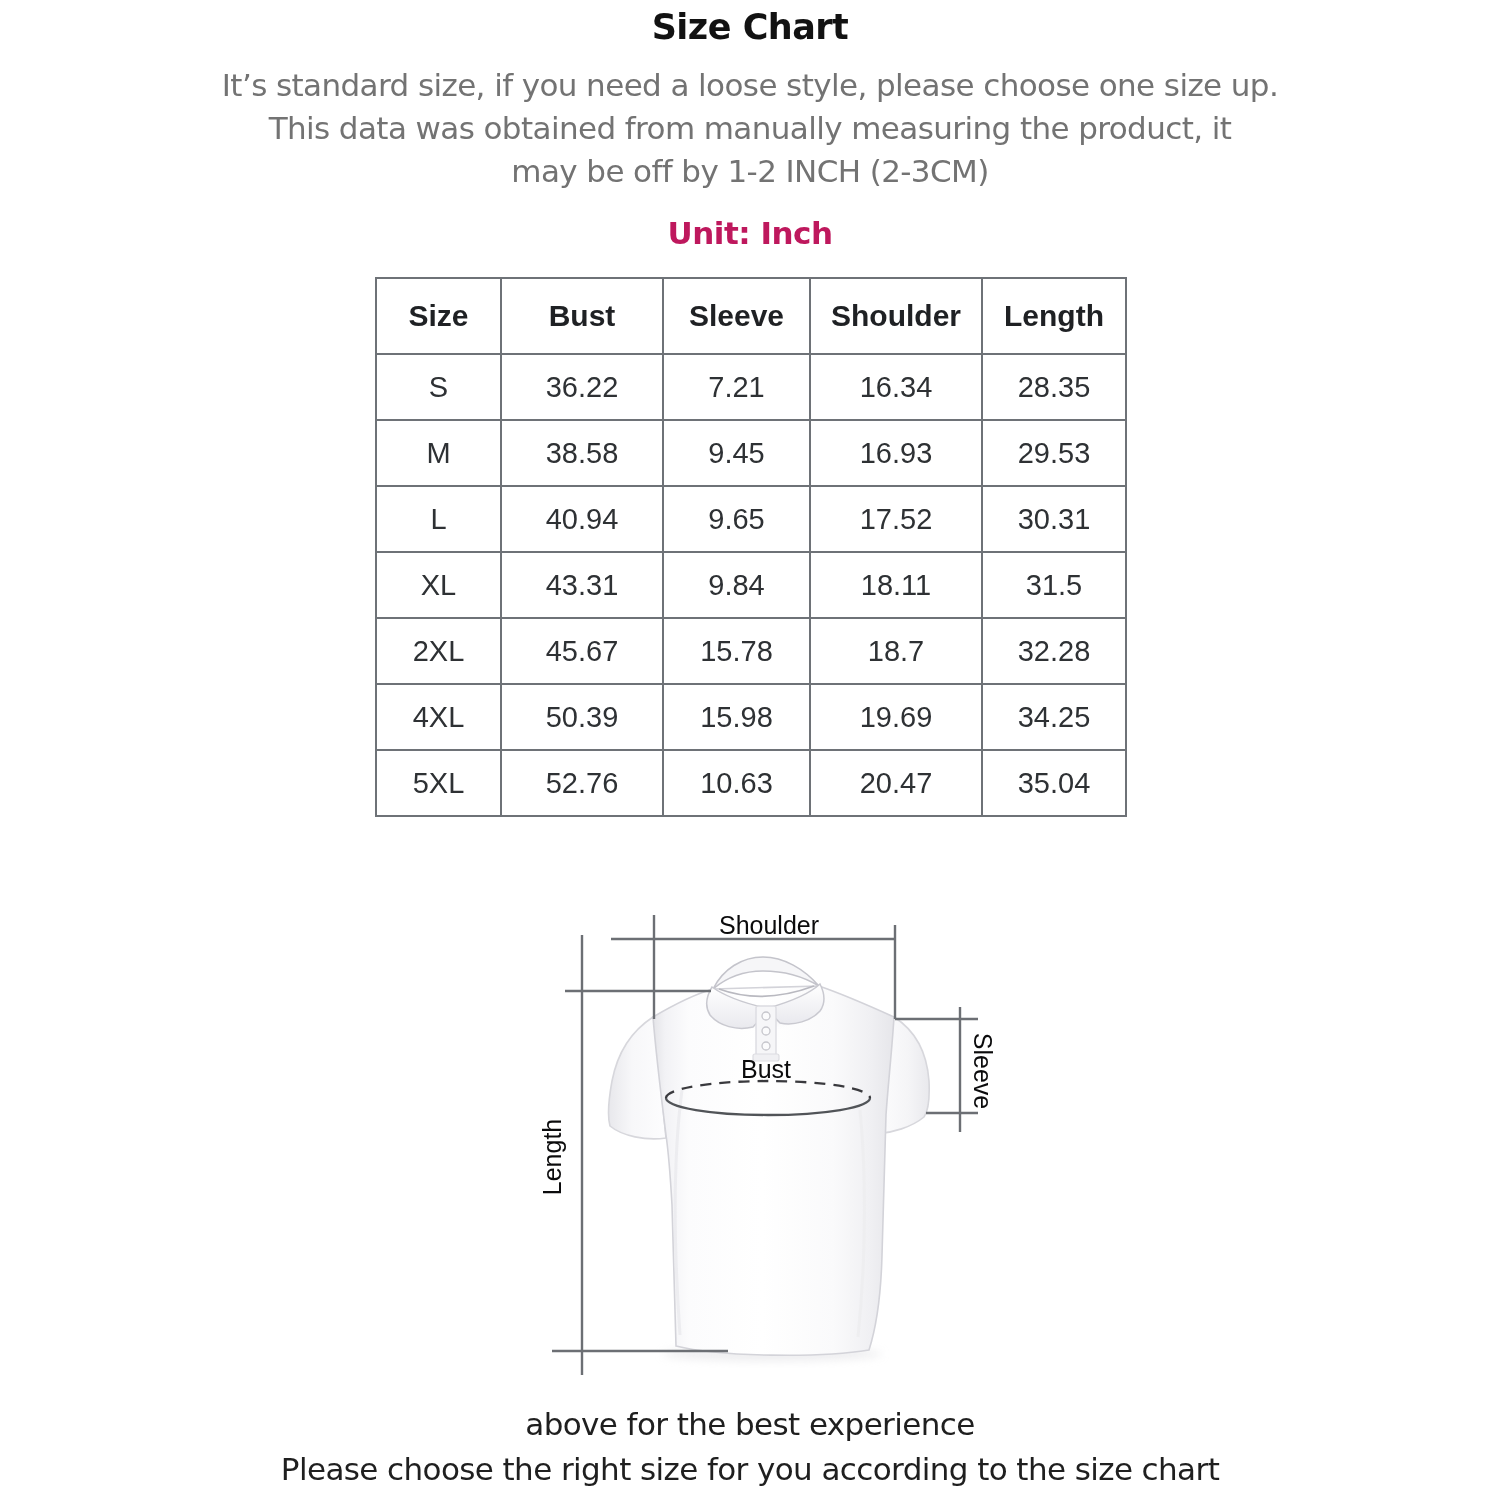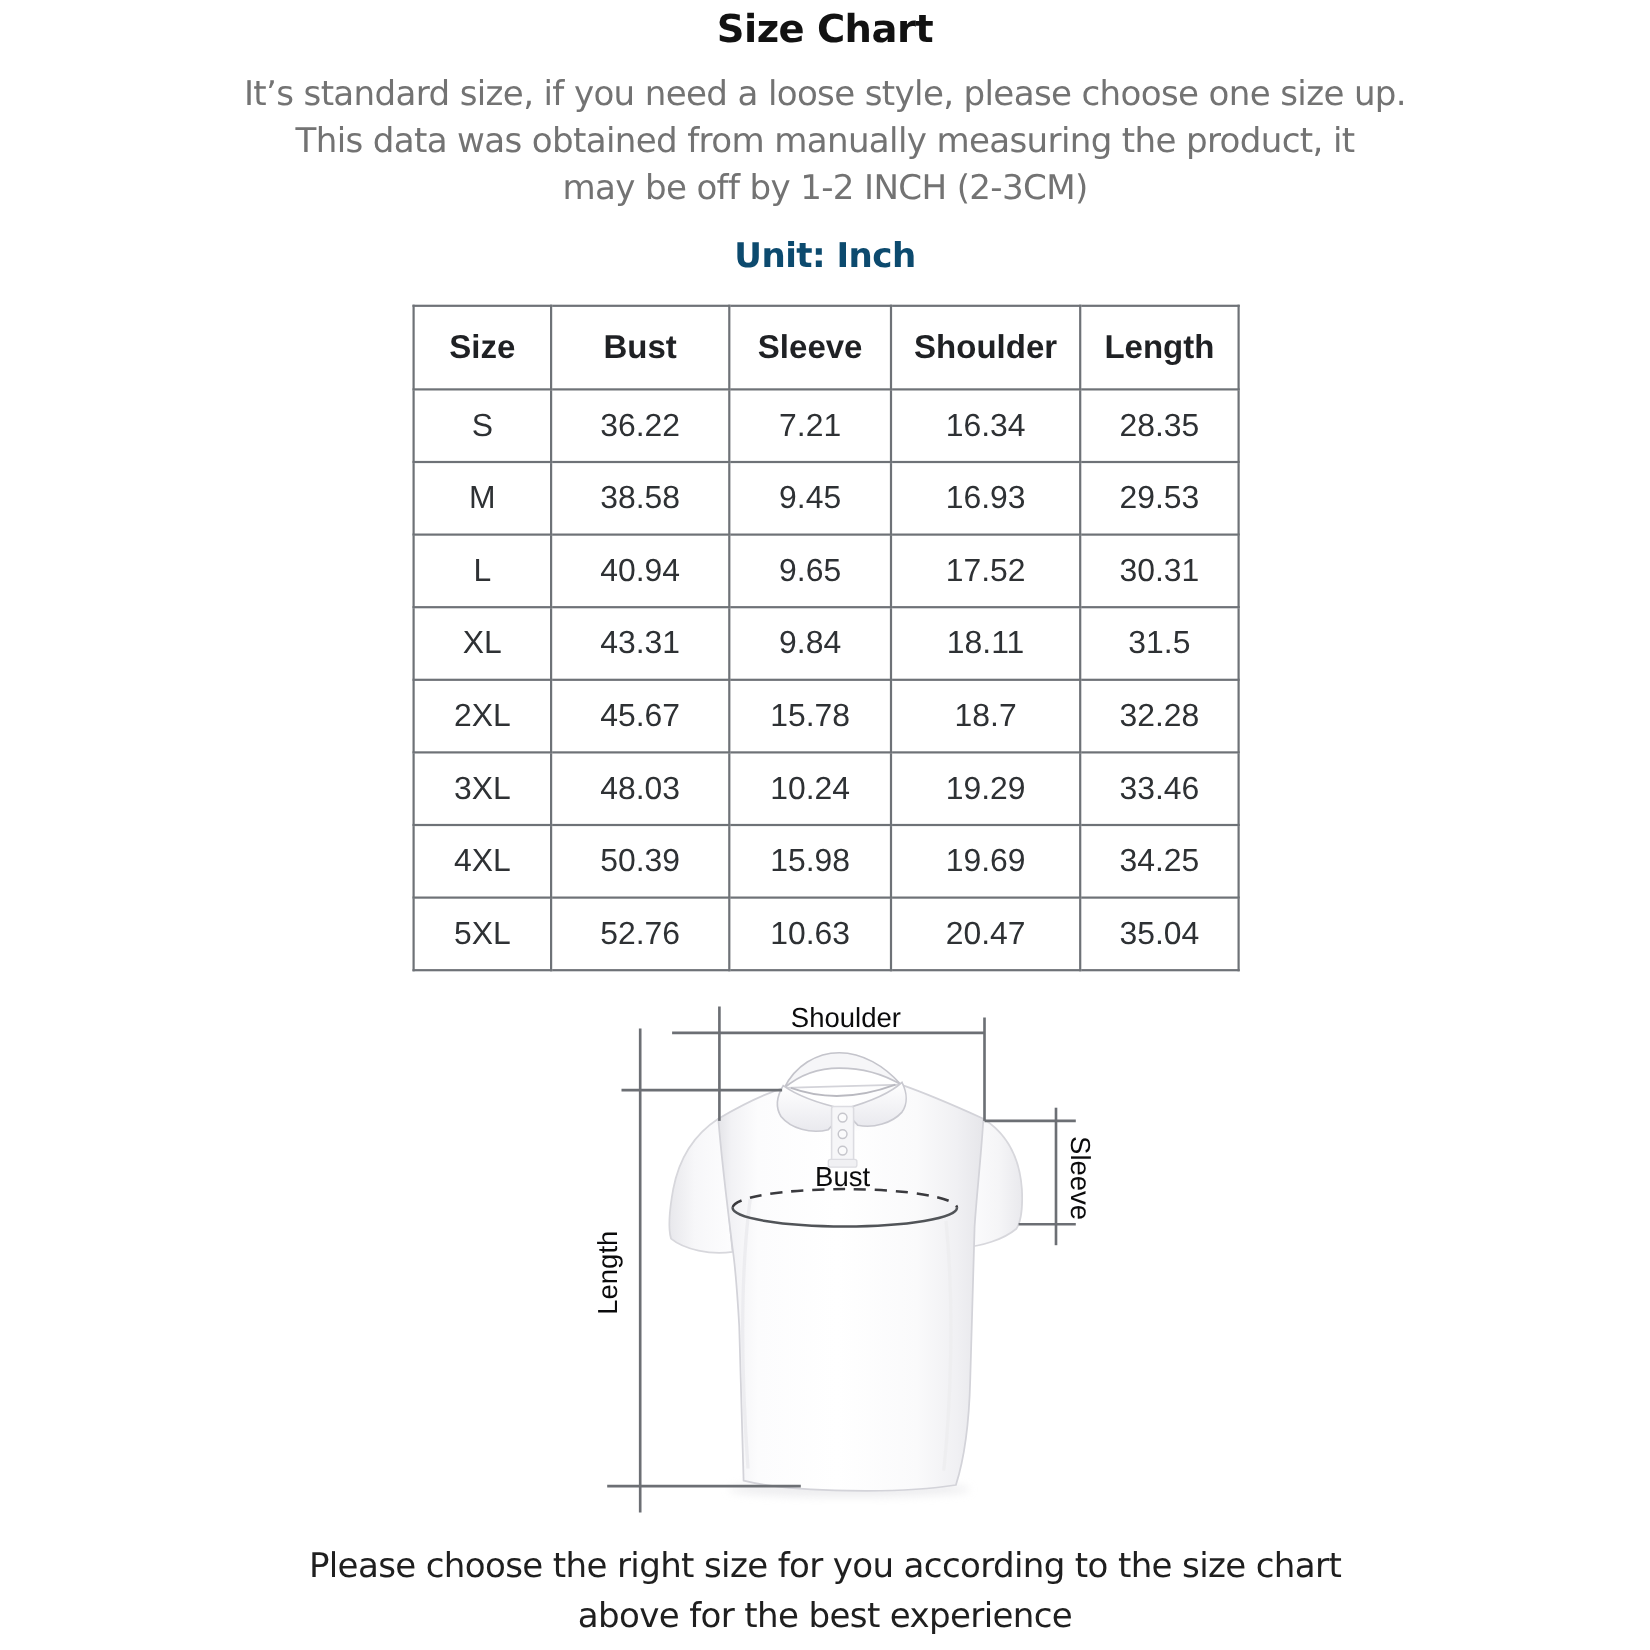--- a/index.html
+++ b/index.html
@@ -13,21 +13,21 @@
     font-size:35px;line-height:38px;font-weight:700;color:#121212;
     font-family:"DejaVu Sans","Liberation Sans",sans-serif;letter-spacing:-0.5px;
   }
   .desc{
     position:absolute;top:64px;left:0;right:0;text-align:center;
     font-size:31px;line-height:43px;color:#737373;
     font-family:"DejaVu Sans","Liberation Sans",sans-serif;letter-spacing:-0.6px;
   }
   .unit{
     position:absolute;top:214px;left:0;right:0;margin:0;text-align:center;
-    font-size:31px;line-height:38px;font-weight:700;color:#0c4a6e;
+    font-size:31px;line-height:38px;font-weight:700;color:#be185d;
     font-family:"DejaVu Sans","Liberation Sans",sans-serif;letter-spacing:-0.5px;
   }
   table.size-table{
     position:absolute;left:375px;top:277px;width:750px;
     border-collapse:collapse;table-layout:fixed;
     font-size:29px;color:#2e3134;
   }
   table.size-table th, table.size-table td{
     border:2px solid var(--table-border,#6e7277);
     text-align:center;vertical-align:middle;padding:0;
@@ -107,27 +107,20 @@
           <td>31.5</td>
         </tr>
         <tr>
           <td>2XL</td>
           <td>45.67</td>
           <td>15.78</td>
           <td>18.7</td>
           <td>32.28</td>
         </tr>
         <tr>
-          <td>3XL</td>
-          <td>48.03</td>
-          <td>10.24</td>
-          <td>19.29</td>
-          <td>33.46</td>
-        </tr>
-        <tr>
           <td>4XL</td>
           <td>50.39</td>
           <td>15.98</td>
           <td>19.69</td>
           <td>34.25</td>
         </tr>
         <tr>
           <td>5XL</td>
           <td>52.76</td>
           <td>10.63</td>
@@ -208,17 +201,17 @@
       </g>
 
       <text x="249" y="29" text-anchor="middle">Shoulder</text>
       <text x="246" y="173" text-anchor="middle">Bust</text>
       <text x="454" y="166" text-anchor="middle" transform="rotate(90 454 166)">Sleeve</text>
       <text x="41" y="252" text-anchor="middle" transform="rotate(-90 41 252)">Length</text>
     </svg>
   </div>
 
   <div class="footer">
+    <div>above for the best experience</div>
     <div>Please choose the right size for you according to the size chart</div>
-    <div>above for the best experience</div>
   </div>
 
 </div>
 
 </body></html>

